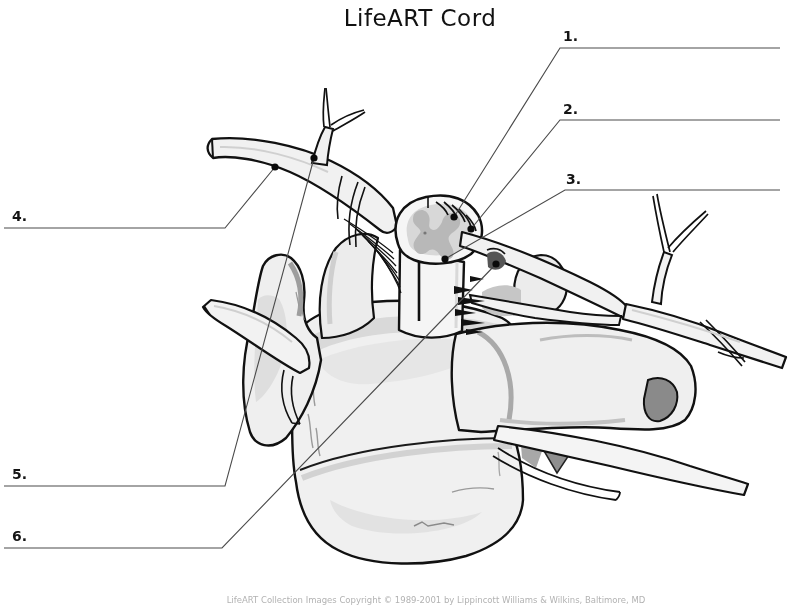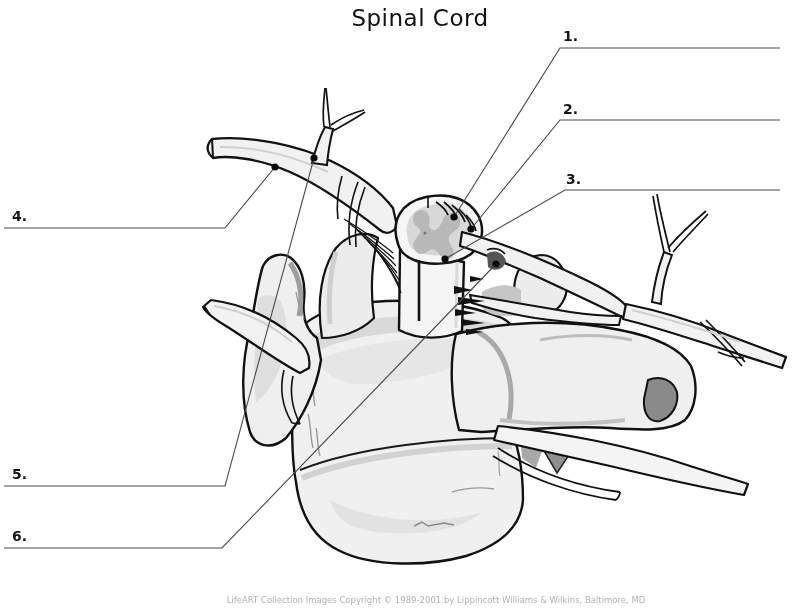--- a/index.html
+++ b/index.html
@@ -240,21 +240,21 @@
     <g fill="#0a0a0a">
       <circle cx="454" cy="217" r="3.6"></circle>
       <circle cx="471" cy="229" r="3.6"></circle>
       <circle cx="445" cy="259" r="3.6"></circle>
       <circle cx="275" cy="167" r="3.6"></circle>
       <circle cx="314" cy="158" r="3.6"></circle>
       <circle cx="496" cy="264" r="3.6"></circle>
     </g>
   </svg>
 
-  <div class="title">Spinal Cord</div>
+  <div class="title">LifeART Cord</div>
 
   <div class="num-label lbl1">1.</div>
   <div class="num-label lbl2">2.</div>
   <div class="num-label lbl3">3.</div>
   <div class="num-label lbl4">4.</div>
   <div class="num-label lbl5">5.</div>
   <div class="num-label lbl6">6.</div>
 
   <div class="footer">LifeART Collection Images Copyright © 1989-2001 by Lippincott Williams &amp; Wilkins, Baltimore, MD</div>
 </div>

